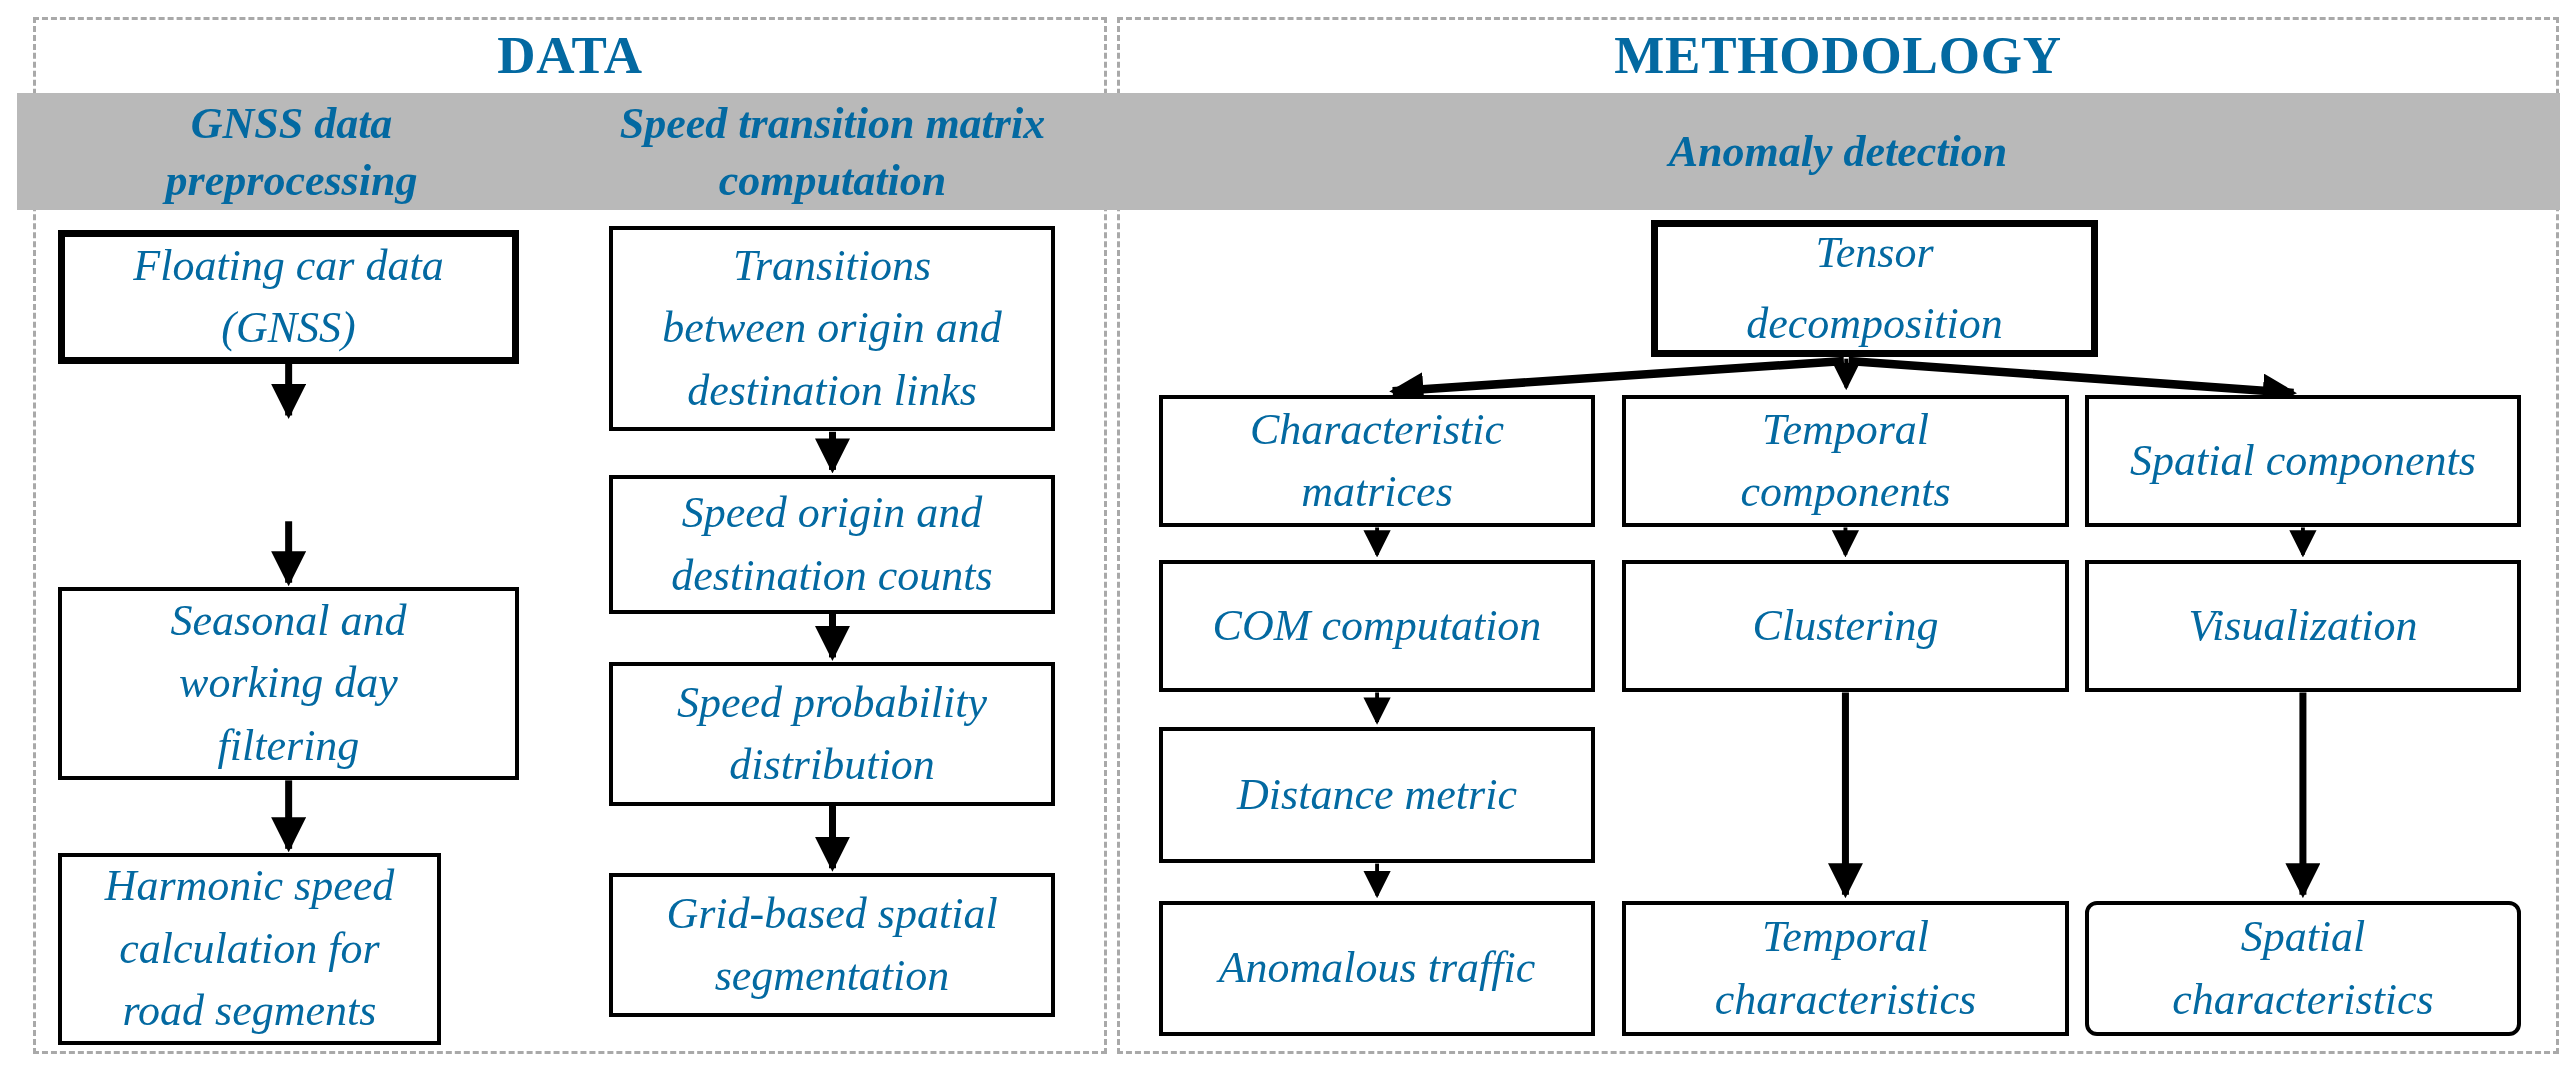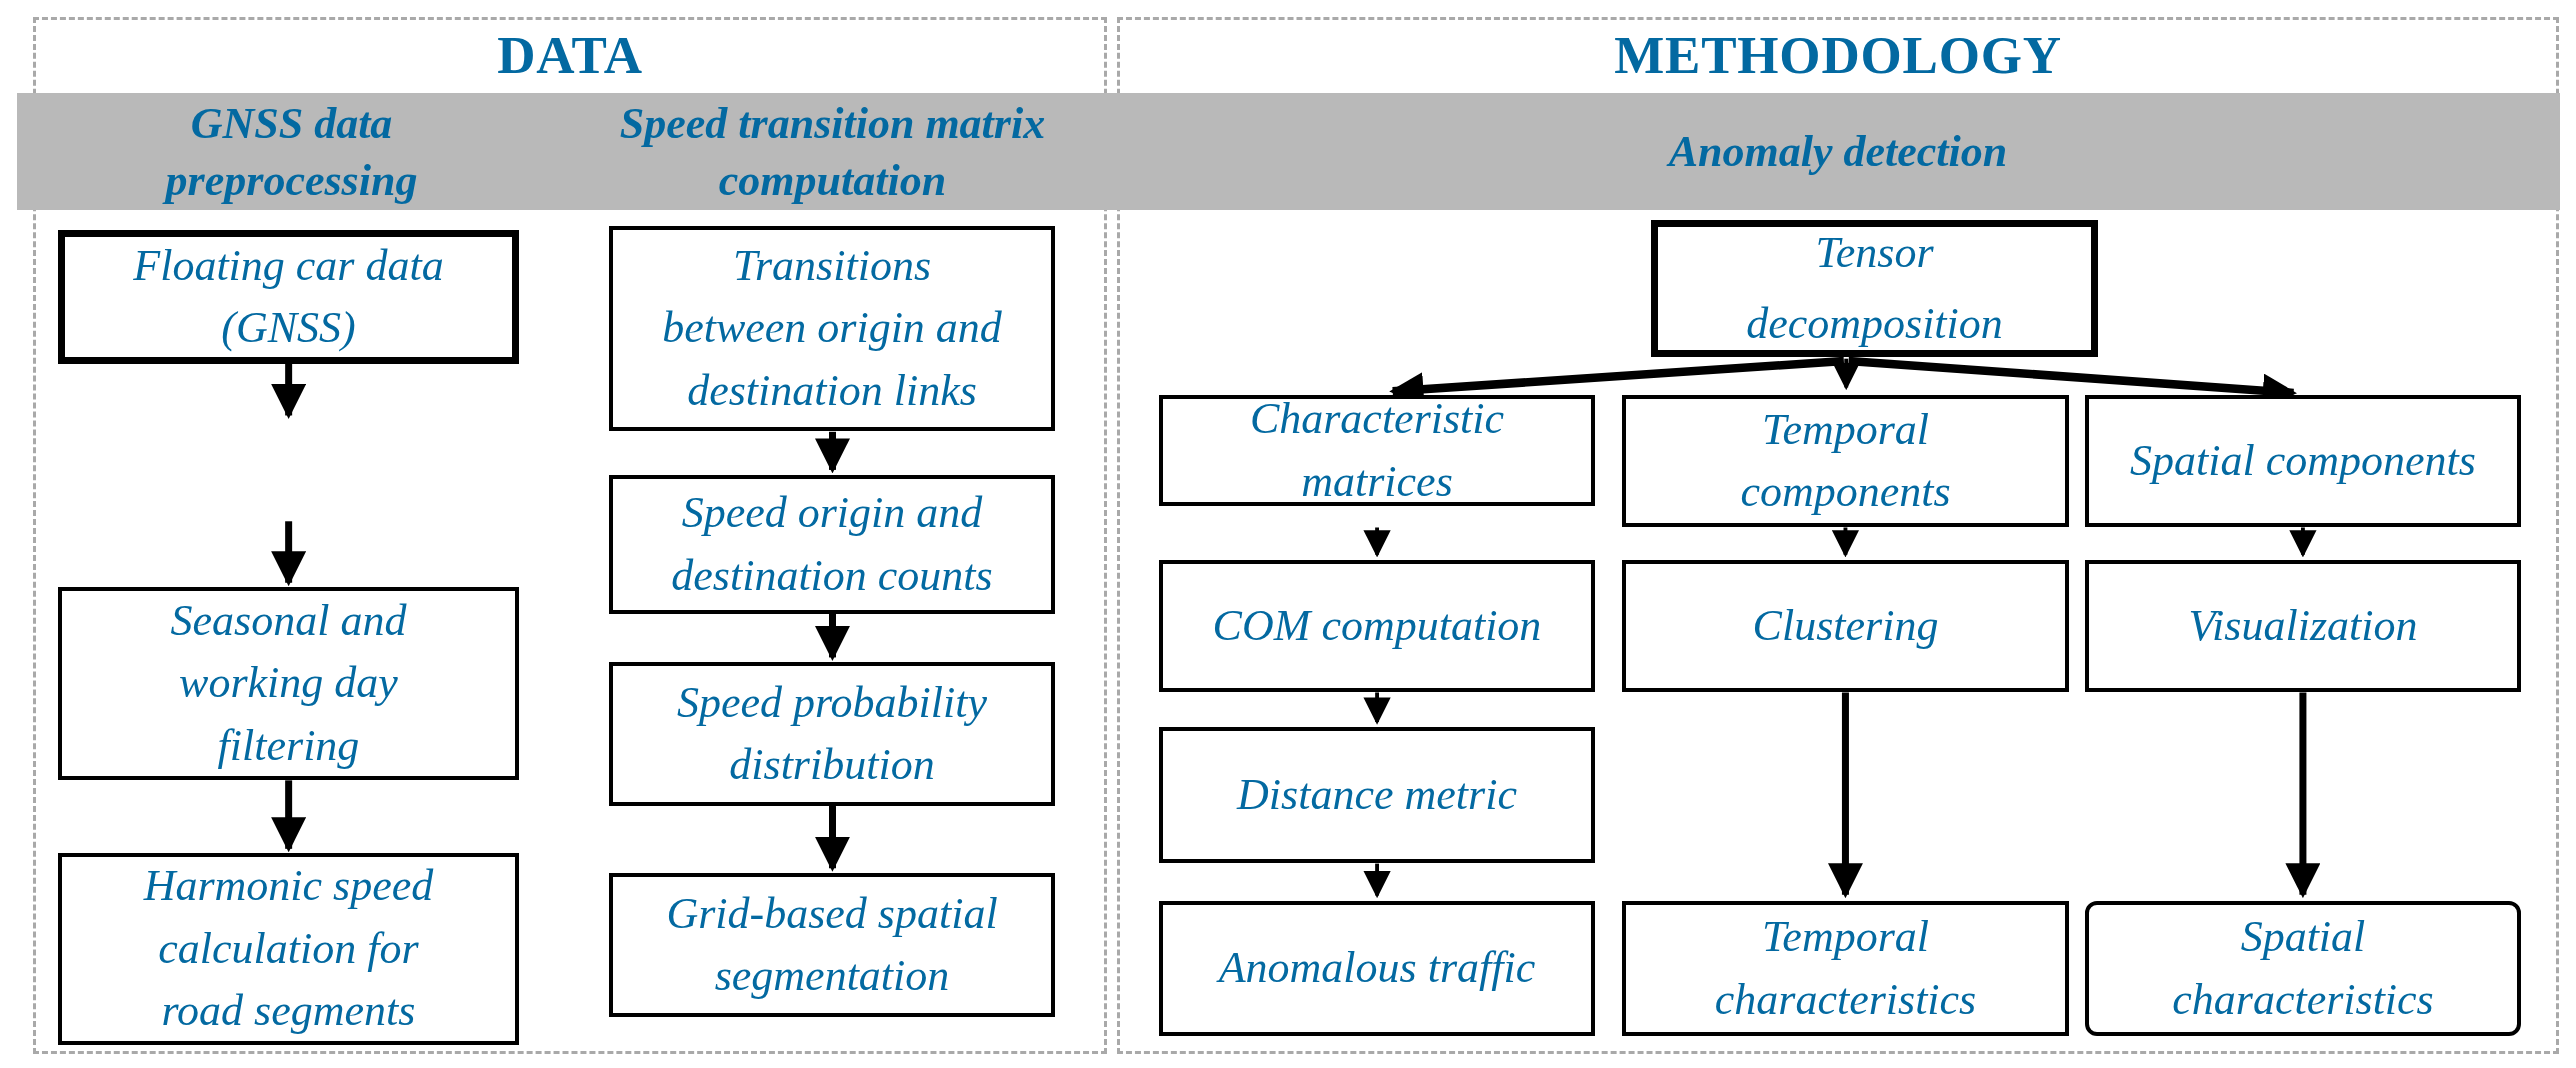--- a/index.html
+++ b/index.html
@@ -86,38 +86,38 @@
 
     <line x1="2960" y1="678" x2="2960" y2="713" stroke="#000" stroke-width="5" marker-end="url(#ahSmall)"></line>
     <line x1="2960" y1="890" x2="2960" y2="1150" stroke="#000" stroke-width="9" marker-end="url(#ahBig)"></line>
   </svg>
 
   <div class="box thick" style="left:58px;top:230px;width:461px;height:134px;">Floating car data
 (GNSS)</div>
   <div class="box" style="left:58px;top:587px;width:461px;height:193px;">Seasonal and
 working day
 filtering</div>
-  <div class="box" style="left:58px;top:853px;width:461px;height:192px;">Harmonic speed
+  <div class="box" style="left:58px;top:853px;width:383px;height:192px;">Harmonic speed
 calculation for
 road segments</div>
 
   <div class="box" style="left:609px;top:226px;width:446px;height:205px;">Transitions
 between origin and
 destination links</div>
   <div class="box" style="left:609px;top:475px;width:446px;height:139px;">Speed origin and
 destination counts</div>
   <div class="box" style="left:609px;top:662px;width:446px;height:144px;">Speed probability
 distribution</div>
   <div class="box" style="left:609px;top:873px;width:446px;height:144px;">Grid-based spatial
 segmentation</div>
 
   <div class="box thick" style="left:1623px;top:220px;width:447px;height:137px;line-height:1.6;margin-left:28px;">Tensor
 decomposition</div>
 
-  <div class="box" style="left:1159px;top:395px;width:436px;height:111px;">Characteristic
+  <div class="box" style="left:1159px;top:395px;width:436px;height:132px;">Characteristic
 matrices</div>
   <div class="box" style="left:1159px;top:560px;width:436px;height:132px;">COM computation</div>
   <div class="box" style="left:1159px;top:727px;width:436px;height:136px;">Distance metric</div>
   <div class="box" style="left:1159px;top:901px;width:436px;height:135px;">Anomalous traffic</div>
 
   <div class="box" style="left:1622px;top:395px;width:447px;height:132px;">Temporal
 components</div>
   <div class="box" style="left:1622px;top:560px;width:447px;height:132px;">Clustering</div>
   <div class="box" style="left:1622px;top:901px;width:447px;height:135px;">Temporal
 characteristics</div>

